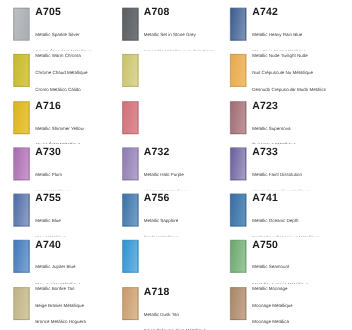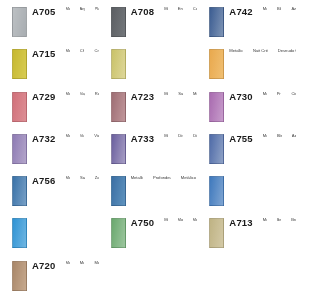--- a/index.html
+++ b/index.html
@@ -30,21 +30,21 @@
     width:15px;
     height:30px;
     flex:0 0 15px;
     margin-top:1px;
     margin-right:5px;
     border:0.5px solid rgba(0,0,0,0.12);
     box-sizing:border-box;
   }
   .info{
     display:flex;
-    flex-direction:row;
+    flex-direction:column;
     min-width:0;
     padding-top:0px;
     gap:10px;
   }
   .code{
     font-size:9.5px;
     font-weight:bold;
     color:#1a1a1a;
     line-height:11px;
     letter-spacing:0.2px;
@@ -87,45 +87,47 @@
       <div class="info">
         <div class="code">A742</div>
         <div class="nm">Metallic Heavy Rain Blue</div>
         <div class="nm">Bleu Pluie Forte Métallique</div>
         <div class="nm">Azul metálico Lluvia Intensa</div>
       </div>
     </div>
     <div class="cell">
       <div class="swatch" style="background: linear-gradient(100deg, rgb(198, 184, 48) 0%, rgb(216, 204, 82) 100%);"></div>
       <div class="info">
-        <div class="code">A715</div>
         <div class="nm">Metallic Warm Chroma</div>
         <div class="nm">Chrome Chaud Métallique</div>
         <div class="nm">Cromo Metálico Cálido</div>
       </div>
     </div>
     <div class="cell">
       <div class="swatch" style="background: linear-gradient(100deg, rgb(201, 194, 104) 0%, rgb(222, 215, 154) 100%);"></div>
     </div>
     <div class="cell">
       <div class="swatch" style="background: linear-gradient(100deg, rgb(233, 169, 78) 0%, rgb(240, 191, 114) 100%);"></div>
       <div class="info">
         <div class="nm">Metallic Nude Twilight Nude</div>
         <div class="nm">Nuit Crépuscule Nu Métallique</div>
         <div class="nm">Desnudo Crepuscular Mudo Metálica</div>
       </div>
     </div>
     <div class="cell">
+      <div class="swatch" style="background: linear-gradient(100deg, rgb(221, 180, 33) 0%, rgb(233, 201, 71) 100%);"></div>
+      <div class="info">
+        <div class="code">A716</div>
+        <div class="nm">Metallic Shimmer Yellow</div>
+        <div class="nm">Jaune Éclat Métallique</div>
+        <div class="nm">Amarillo Metálico Brillante</div>
+      </div>
+    </div>
+    <div class="cell">
       <div class="swatch" style="background: linear-gradient(100deg, rgb(209, 112, 122) 0%, rgb(221, 143, 149) 100%);"></div>
-      <div class="info">
-        <div class="code">A729</div>
-        <div class="nm">Metallic Rose Wave</div>
-        <div class="nm">Vague Rose Métallique</div>
-        <div class="nm">Rosa Metálica Ola</div>
-      </div>
     </div>
     <div class="cell">
       <div class="swatch" style="background: linear-gradient(100deg, rgb(158, 110, 116) 0%, rgb(192, 150, 154) 100%);"></div>
       <div class="info">
         <div class="code">A723</div>
         <div class="nm">Metallic Supernova</div>
         <div class="nm">Supernova Métallique</div>
         <div class="nm">Metálico Supernova</div>
       </div>
     </div>
@@ -170,51 +172,65 @@
       <div class="info">
         <div class="code">A756</div>
         <div class="nm">Metallic Sapphire</div>
         <div class="nm">Saphir Métallique</div>
         <div class="nm">Zafiro Metálico</div>
       </div>
     </div>
     <div class="cell">
       <div class="swatch" style="background: linear-gradient(100deg, rgb(59, 111, 164) 0%, rgb(95, 147, 190) 100%);"></div>
       <div class="info">
+        <div class="code">A741</div>
         <div class="nm">Metallic Oceanic Depth</div>
         <div class="nm">Profondeur Océanique Métallique</div>
         <div class="nm">Metálico Profundidad Oceánica</div>
       </div>
     </div>
     <div class="cell">
       <div class="swatch" style="background: linear-gradient(100deg, rgb(63, 121, 189) 0%, rgb(127, 165, 210) 100%);"></div>
+      <div class="info">
+        <div class="code">A740</div>
+        <div class="nm">Metallic Jupiter Blue</div>
+        <div class="nm">Bleu Jupiter Métallique</div>
+        <div class="nm">Azul Metálico Júpiter</div>
+      </div>
     </div>
     <div class="cell">
       <div class="swatch" style="background: linear-gradient(100deg, rgb(47, 147, 212) 0%, rgb(111, 182, 226) 100%);"></div>
     </div>
     <div class="cell">
       <div class="swatch" style="background: linear-gradient(100deg, rgb(106, 168, 110) 0%, rgb(156, 198, 158) 100%);"></div>
       <div class="info">
         <div class="code">A750</div>
         <div class="nm">Metallic Seamount</div>
         <div class="nm">Mont Sous-marin Métallique</div>
         <div class="nm">Metálico Monte Submarino</div>
       </div>
     </div>
     <div class="cell">
       <div class="swatch" style="background: linear-gradient(100deg, rgb(191, 179, 132) 0%, rgb(211, 201, 166) 100%);"></div>
       <div class="info">
-        <div class="code">A713</div>
         <div class="nm">Metallic Bonfire Tan</div>
         <div class="nm">Beige Brasier Métallique</div>
         <div class="nm">Bronce Metálico Hoguera</div>
       </div>
     </div>
     <div class="cell">
+      <div class="swatch" style="background: linear-gradient(100deg, rgb(199, 154, 107) 0%, rgb(220, 187, 149) 100%);"></div>
+      <div class="info">
+        <div class="code">A718</div>
+        <div class="nm">Metallic Dusk Tan</div>
+        <div class="nm">Beige Crépusculaire Métallique</div>
+        <div class="nm">Bronce Metálico Crepúsculo</div>
+      </div>
+    </div>
+    <div class="cell">
       <div class="swatch" style="background: linear-gradient(100deg, rgb(169, 135, 105) 0%, rgb(198, 169, 142) 100%);"></div>
       <div class="info">
-        <div class="code">A720</div>
         <div class="nm">Metallic Moonage</div>
         <div class="nm">Moonage Métallique</div>
         <div class="nm">Moonage Metálica</div>
       </div>
     </div>
   </div>
 
 </body></html>

